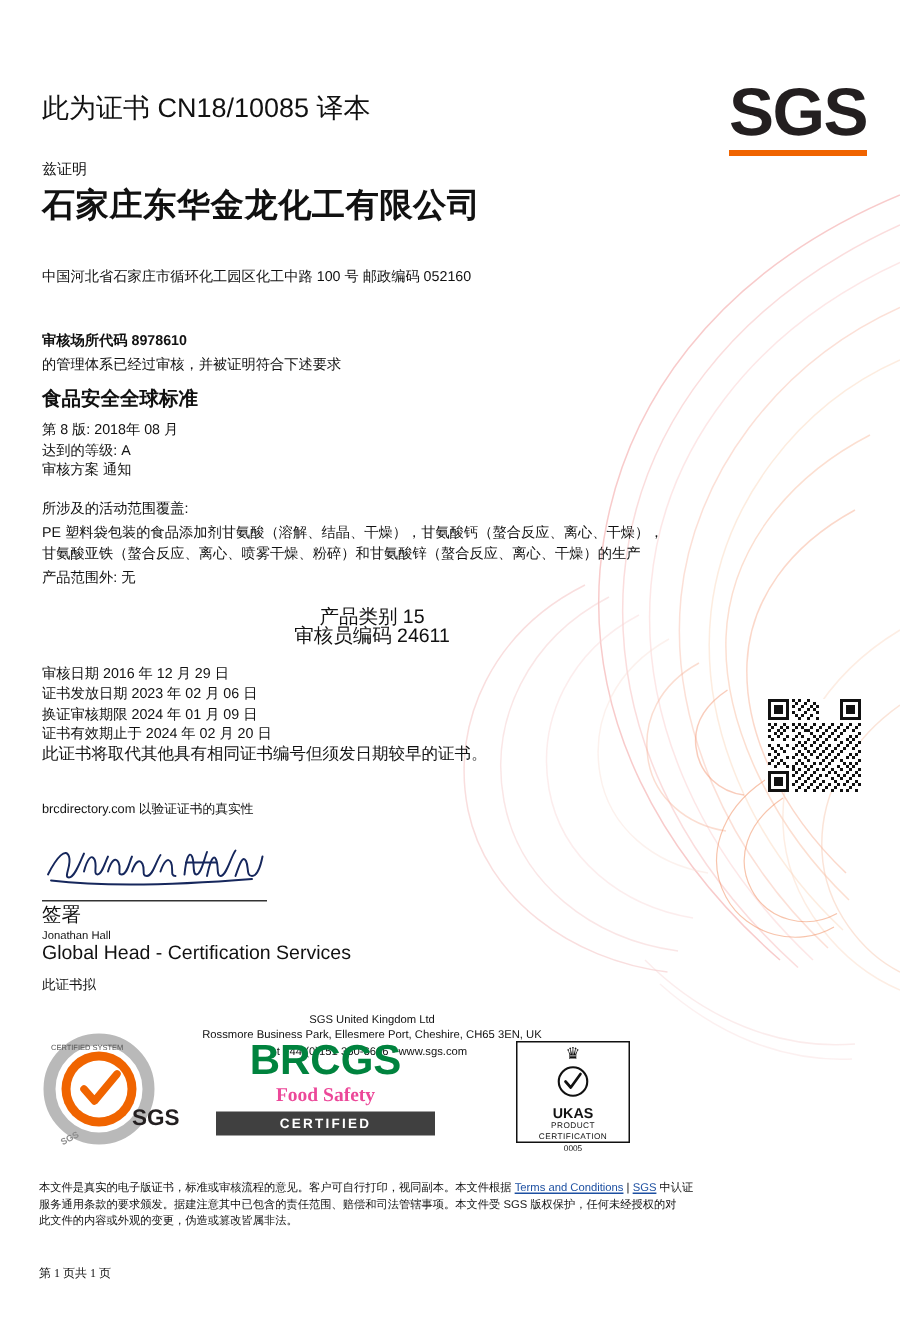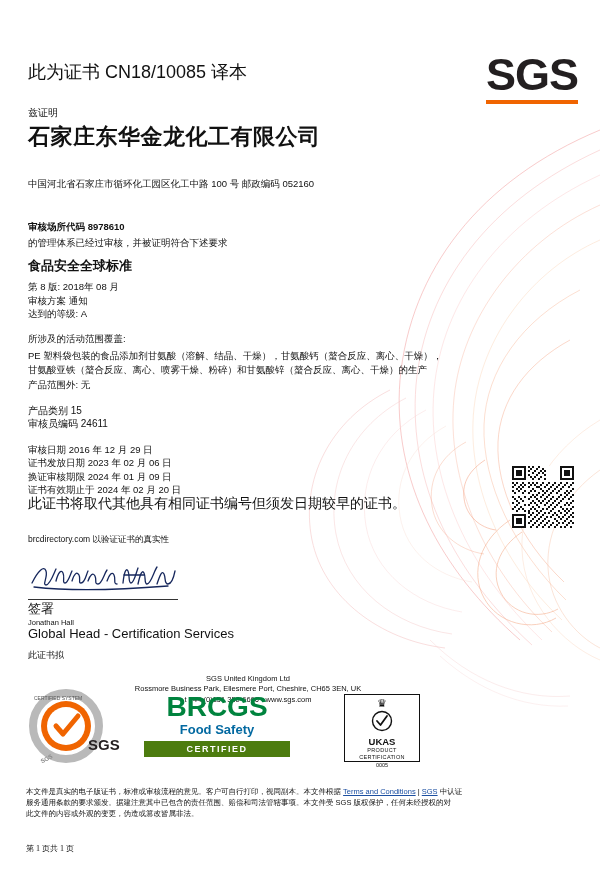--- a/index.html
+++ b/index.html
@@ -119,31 +119,32 @@
     font-size: 9.5px;
     color: #111;
     line-height: 14px;
   }
   .scope-excl {
     font-size: 9.5px;
     color: #111;
     margin-top: 2px;
   }
   .cat-line {
-    font-size: 10px;
+    font-size: 13px;
     color: #111;
     line-height: 13.5px;
+    text-align: center;
   }
   .dates {
     font-size: 9.5px;
     color: #111;
     line-height: 13.5px;
   }
   .note-small {
-    font-size: 14px;
+    font-size: 11px;
     color: #111;
     line-height: 12px;
   }
   .brcgs-note {
     font-size: 8.5px;
     color: #111;
     line-height: 12.5px;
   }
 
   
@@ -223,26 +224,27 @@
     font-family: "Liberation Sans", sans-serif;
     font-weight: bold;
     font-size: 28px;
     color: #00833e;
     letter-spacing: 0px;
     line-height: 30px;
   }
   .brcgs-food {
     font-size: 13px;
     font-weight: bold;
-    color: #0369a1;
+    color: #ec4899;
     line-height: 15px;
+    font-family: Liberation Serif, serif;
   }
   .brcgs-certified {
     margin-top: 4px;
-    background: #4d7c0f;
+    background: #404040;
     color: #ffffff;
     font-size: 9px;
     font-weight: bold;
     letter-spacing: 1.5px;
     padding: 3px 0 3px 0;
   }
   .logo-ukas {
     position: absolute;
     left: 318px;
     top: 8px;
@@ -330,22 +332,22 @@
 
     <div class="company-name">石家庄东华金龙化工有限公司</div>
 
     <div class="address">中国河北省石家庄市循环化工园区化工中路 100 号 邮政编码 052160</div>
 
     <div class="audit-site">审核场所代码 8978610</div>
     <div class="sys-audited">的管理体系已经过审核，并被证明符合下述要求</div>
 
     <div class="standard-title">食品安全全球标准</div>
     <div class="meta-line">第 8 版: 2018年 08 月</div>
+    <div class="meta-line">达到的等级: A</div>
     <div class="meta-line">审核方案 通知</div>
-    <div class="meta-line">达到的等级: A</div>
 
     <div class="block-gap"></div>
 
     <div class="scope-head">所涉及的活动范围覆盖:</div>
     <div class="scope-body">PE 塑料袋包装的食品添加剂甘氨酸（溶解、结晶、干燥），甘氨酸钙（螯合反应、离心、干燥），</div>
     <div class="scope-body">甘氨酸亚铁（螯合反应、离心、喷雾干燥、粉碎）和甘氨酸锌（螯合反应、离心、干燥）的生产</div>
     <div class="scope-excl">产品范围外: 无</div>
 
     <div class="block-gap"></div>
 

